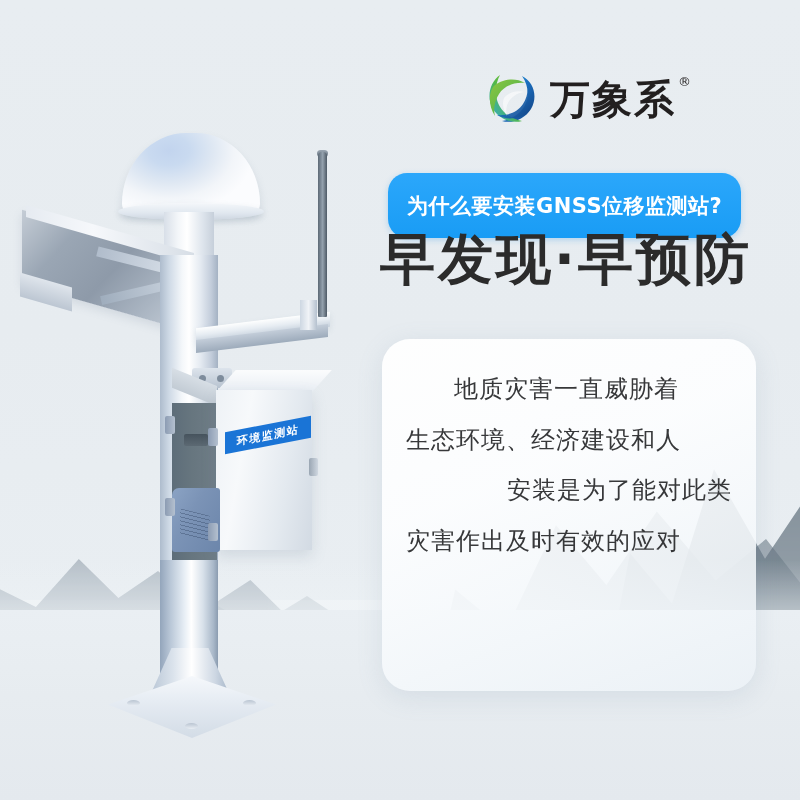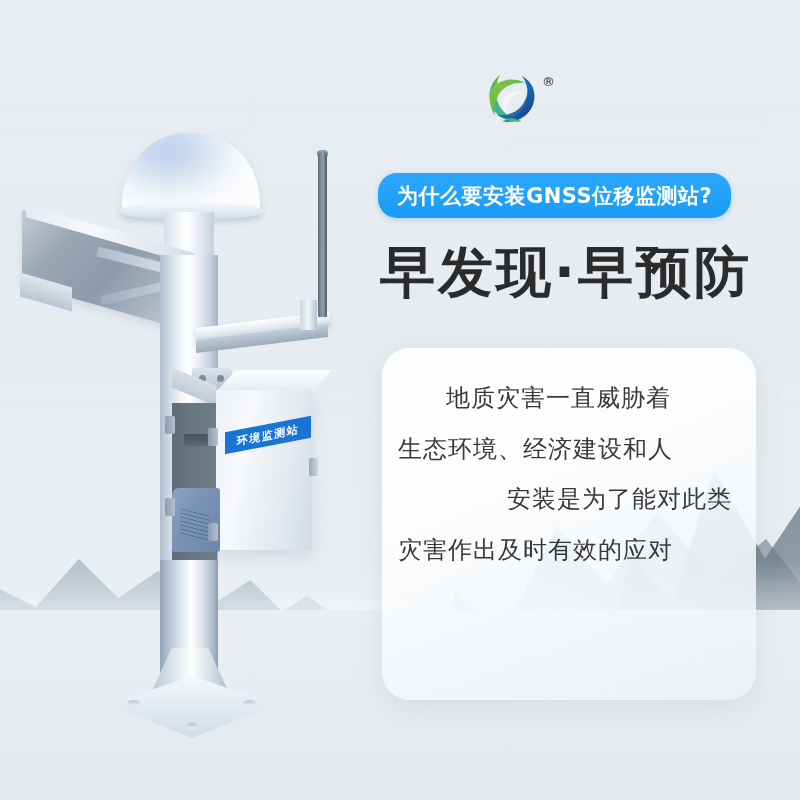--- a/index.html
+++ b/index.html
@@ -340,23 +340,23 @@
   .logo-reg {
     font-size: 13px;
     color: #221f1f;
     align-self: flex-start;
     margin-top: 6px;
     margin-left: 2px;
   }
 
   .pill {
     position: absolute;
-    left: 378px; top: 173px;
+    left: 388px; top: 173px;
     height: 37px;
-    padding: 4px 19px;
+    padding: 14px 19px;
     border-radius: 19px;
     background: linear-gradient(180deg, #2ba7fb 0%, #199cf5 100%);
     display: flex;
     align-items: center;
     box-shadow: 0 2px 6px rgba(25,140,230,.26);
   }
   .pill span {
     color: #ffffff;
     font-size: 21px;
     font-weight: 700;
@@ -366,31 +366,30 @@
 
   .headline {
     position: absolute;
     left: 380px; top: 229px;
     font-size: 55px;
     font-weight: 700;
     color: #2b2b2b;
     letter-spacing: 3px;
     line-height: 1.1;
     white-space: nowrap;
-    margin-top: 13px;
   }
 
   .card {
     position: absolute;
-    left: 382px; top: 348px;
+    left: 382px; top: 339px;
     width: 374px; height: 352px;
     border-radius: 28px;
     background: linear-gradient(158deg, rgba(255,255,255,.95) 0%, rgba(253,254,255,.92) 38%, rgba(244,248,251,.88) 72%, rgba(236,242,247,.84) 100%);
     box-shadow: 0 6px 26px rgba(120,140,165,.16);
-    padding: 34px 24px 0 16px;
+    padding: 34px 24px 0 24px;
     box-sizing: border-box;
   }
   .card p {
     margin: 0 0 18px 0;
     font-size: 24px;
     line-height: 1.36;
     color: #37383a;
     letter-spacing: 1px;
     white-space: nowrap;
   }
@@ -482,20 +481,21 @@
             <stop offset="100%" stop-color="#3fae53"></stop>
           </linearGradient>
         </defs>
         <path d="M38 5 C50 11 54 26 47 38 C41 48 28 53 18 50 C30 48 40 40 43 29 C45 21 43 12 38 5 Z" fill="url(#gA)"></path>
         <path d="M16 4 C6 11 2 26 9 38 C15 48 28 53 38 50 C26 48 16 40 13 29 C11 21 12 11 16 4 Z" fill="url(#gB)"></path>
         <path d="M9 16 C17 8 31 6 41 12 C30 11 20 15 15 23 C11 29 9 38 11 45 C5 36 4 24 9 16 Z" fill="url(#gC)"></path>
         <path d="M45 40 C37 48 23 50 13 44 C24 45 34 41 39 33 C43 27 45 18 43 11 C49 20 50 32 45 40 Z" fill="url(#gA)" opacity=".92"></path>
         <path d="M20 27 C25 21 33 19 40 21 C33 22 27 26 24 32 C22 36 22 41 23 45 C19 39 18 32 20 27 Z" fill="#ffffff" opacity=".55"></path>
       </svg>
     </span>
+    <span class="logo-text">万象系</span>
     <span class="logo-reg">®</span>
   </div>
 
   <div class="pill">
     <span>为什么要安装GNSS位移监测站?</span>
   </div>
 
   <div class="headline">早发现·早预防</div>
 
   <div class="card">

